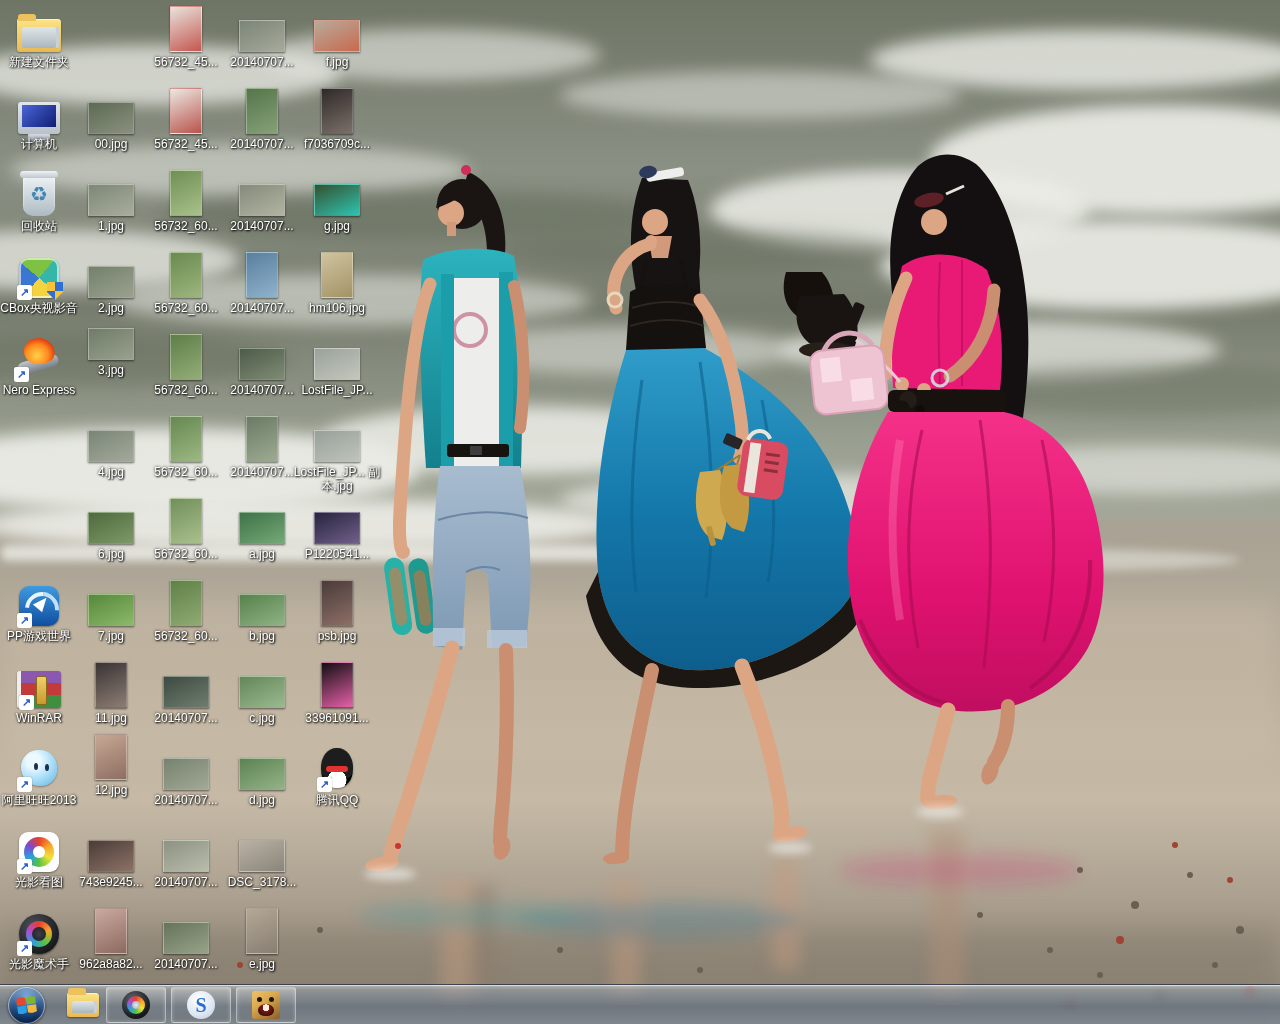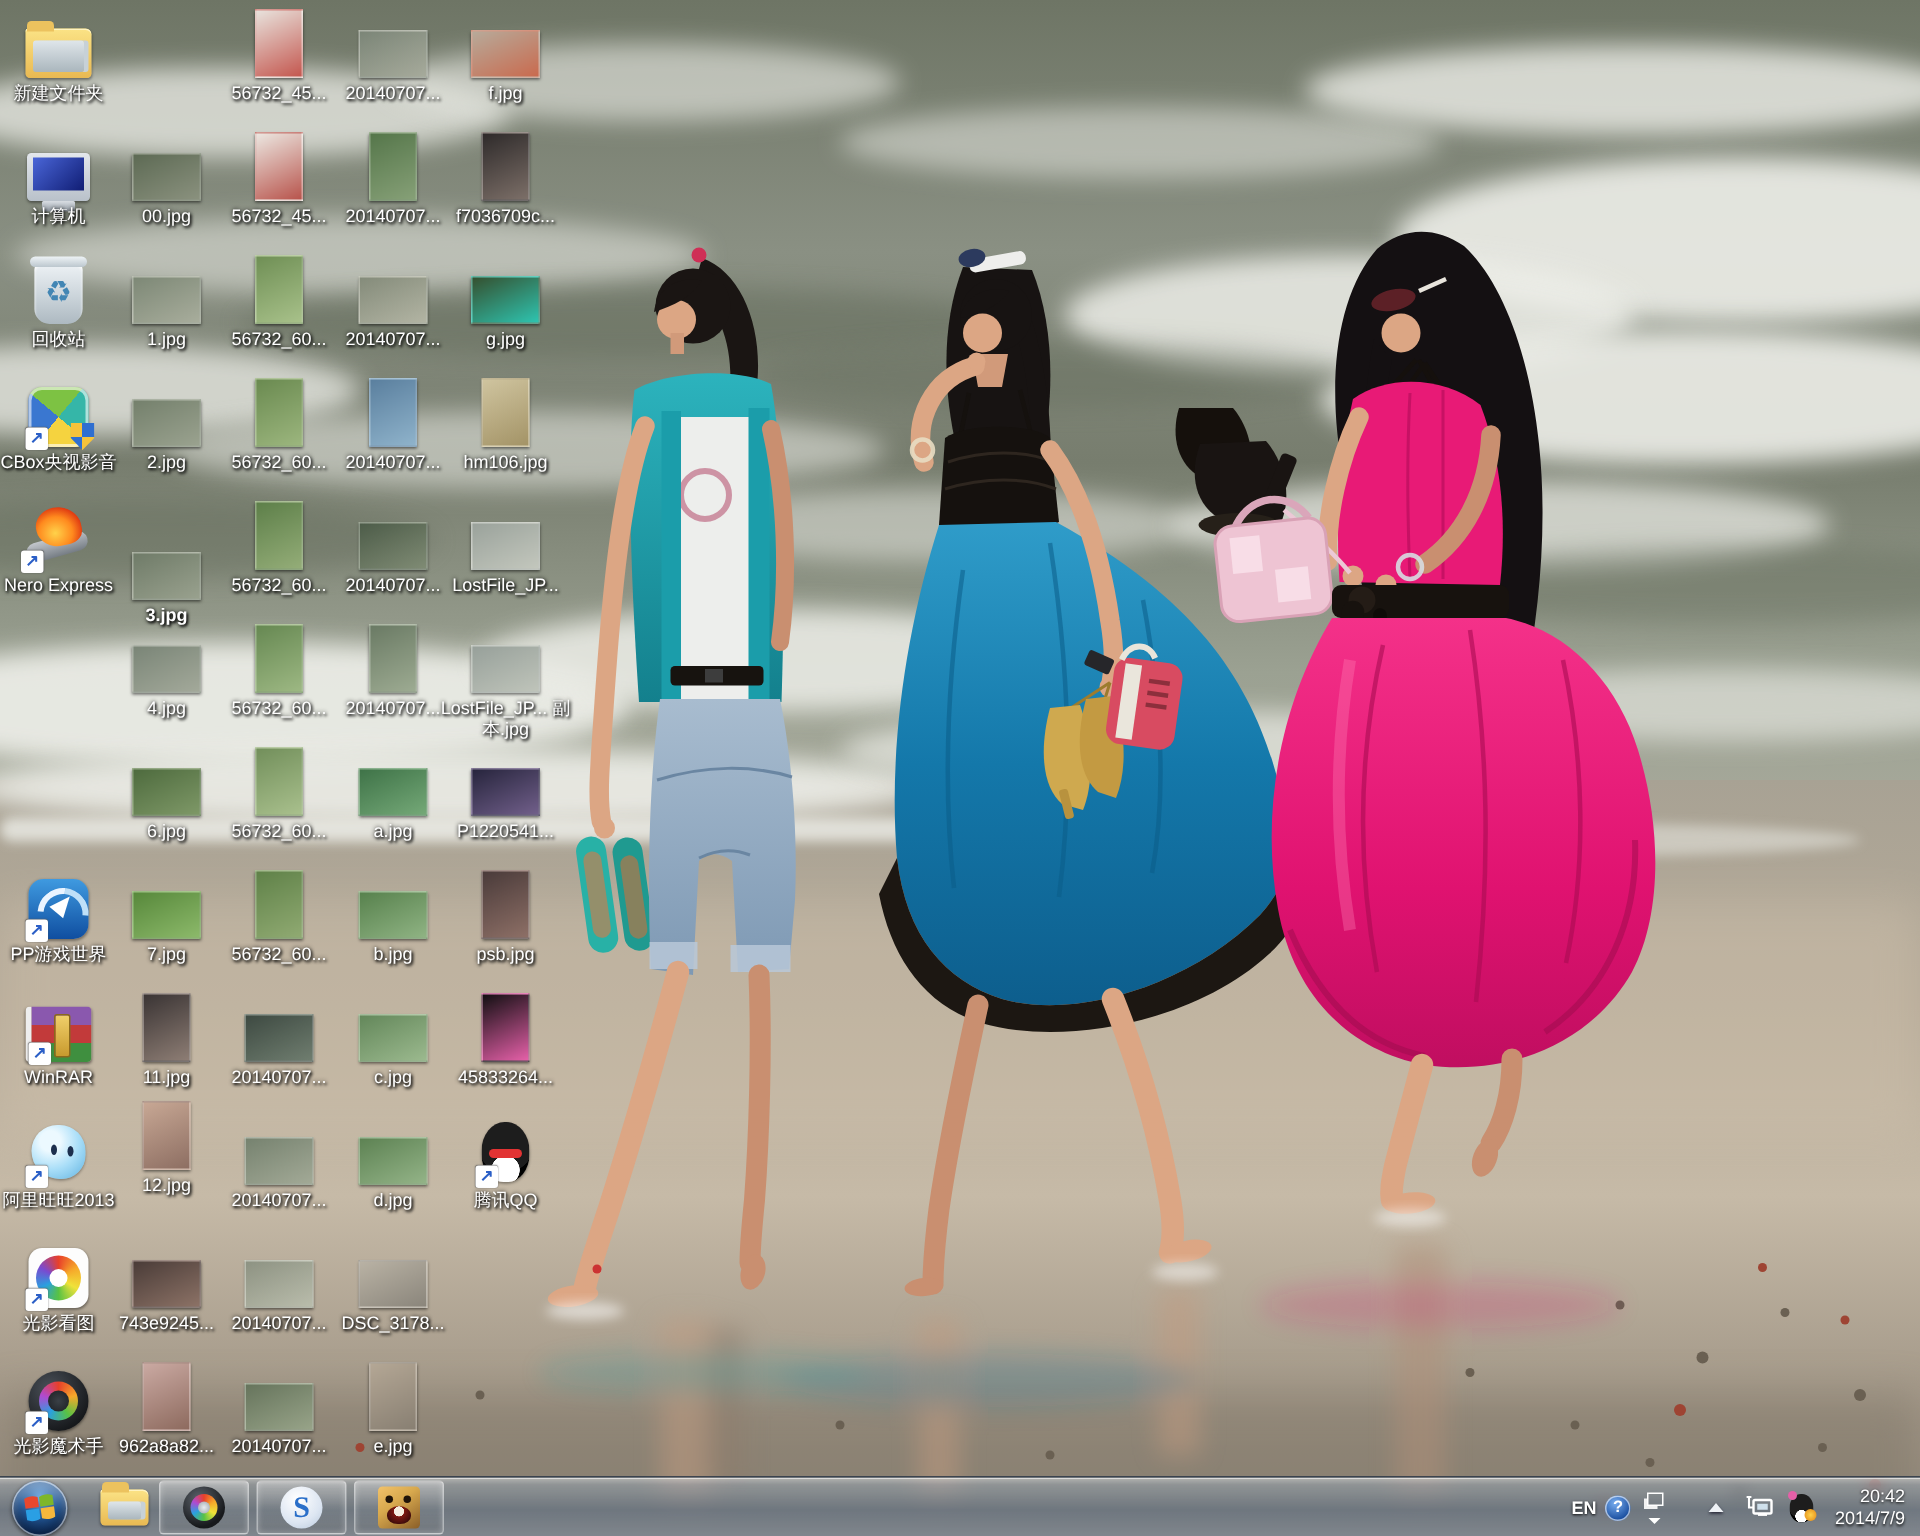--- a/index.html
+++ b/index.html
@@ -495,21 +495,21 @@
           <span class="ph pl" style="background: linear-gradient(155deg, rgb(125, 136, 118), rgb(168, 173, 156)); position: relative; display: block;"></span>
         </div>
         <div class="lbl">1.jpg</div>
       </div>
       <div class="dicon" style="left: 75px; top: 250px;">
         <div class="art">
           <span class="ph pl" style="background: linear-gradient(155deg, rgb(116, 128, 108), rgb(154, 162, 143)); position: relative; display: block;"></span>
         </div>
         <div class="lbl">2.jpg</div>
       </div>
-      <div class="dicon" style="left: 75px; top: 352px; font-weight: bold;">
+      <div class="dicon" style="left: 75px; top: 312px;">
         <div class="art">
           <span class="ph pl" style="background: linear-gradient(155deg, rgb(111, 123, 104), rgb(153, 161, 142)); position: relative; display: block;"></span>
         </div>
         <div class="lbl">3.jpg</div>
       </div>
       <div class="dicon" style="left: 75px; top: 414px;">
         <div class="art">
           <span class="ph pl" style="background: linear-gradient(155deg, rgb(122, 133, 119), rgb(163, 169, 154)); position: relative; display: block;"></span>
         </div>
         <div class="lbl">4.jpg</div>
@@ -739,21 +739,21 @@
       <div class="dicon" style="left: 301px; top: 578px;">
         <div class="art">
           <span class="ph pp" style="background: linear-gradient(155deg, rgb(74, 59, 58), rgb(141, 111, 102)); position: relative; display: block;"></span>
         </div>
         <div class="lbl">psb.jpg</div>
       </div>
       <div class="dicon" style="left: 301px; top: 660px;">
         <div class="art">
           <span class="ph pp" style="background: linear-gradient(155deg, rgb(18, 15, 18), rgb(229, 96, 168)); position: relative; display: block;"></span>
         </div>
-        <div class="lbl">45833264...</div>
+        <div class="lbl">33961091...</div>
       </div>
       <div class="dicon" style="left: 301px; top: 742px;">
         <div class="art">
           <span class="k-qq" style="position: relative; display: block;">
             <span class="scut"></span>
           </span>
         </div>
         <div class="lbl">腾讯QQ</div>
       </div>
     </div>
@@ -777,39 +777,15 @@
       <span class="ap-viewer"></span>
     </div>
     <div class="tb-btn">
       <span class="ap-sogou">S</span>
     </div>
     <div class="tb-btn">
       <span class="ap-luffy"></span>
     </div>
   </div>
 
-  <div class="tb-right">
-    <span class="tr-lang">EN</span>
-    <span class="tr-help">?</span>
-    <span class="tr-restore">
-      <i class="rbox"></i>
-      <i class="rcaret"></i>
-    </span>
-    <span class="tr-up"></span>
-    <span class="tr-net">
-      <svg width="20" height="17" viewBox="0 0 20 17">
-        <rect x="6" y="3" width="12" height="9" rx="1" fill="none" stroke="#fff" stroke-width="1.6"></rect>
-        <rect x="8.5" y="5.5" width="7" height="4" fill="#cfe0ec"></rect>
-        <rect x="9" y="12" width="6" height="1.6" fill="#fff"></rect>
-        <path d="M3,1 L3,5 M1.4,1 L4.6,1 M3,5 L3,8 L6,8" stroke="#fff" stroke-width="1.4" fill="none"></path>
-      </svg>
-    </span>
-    <span class="tr-qq">
-          <i></i>
-        </span>
-    <div id="clock">
-      <div>20:42</div>
-      <div>2014/7/9</div>
-    </div>
-  </div>
 </div>
 
 </div>
 
 </body></html>

